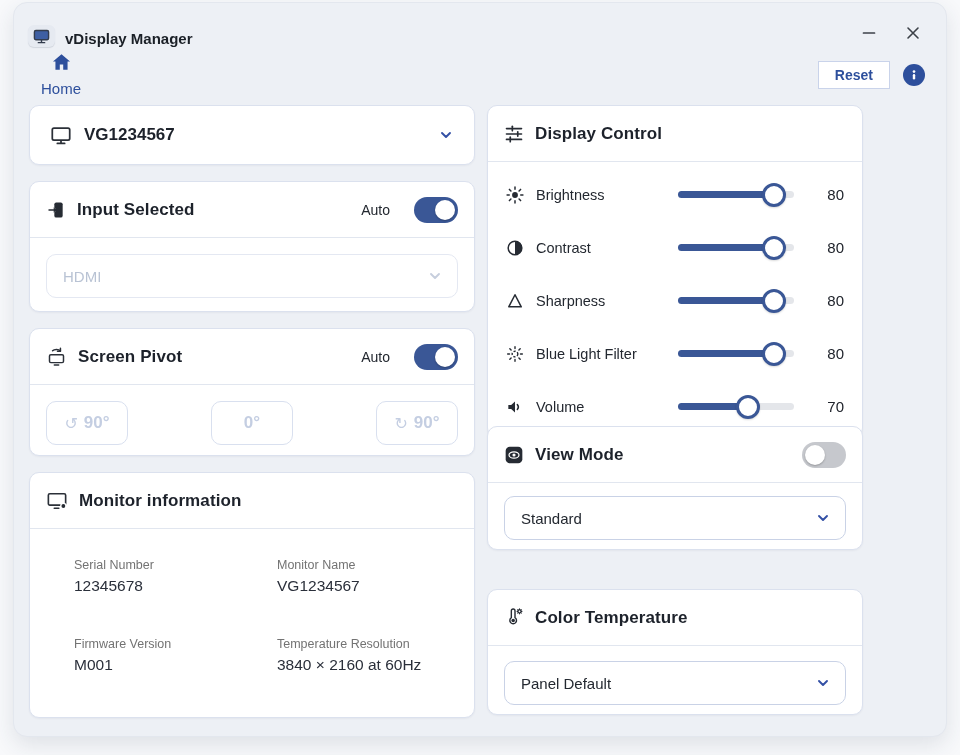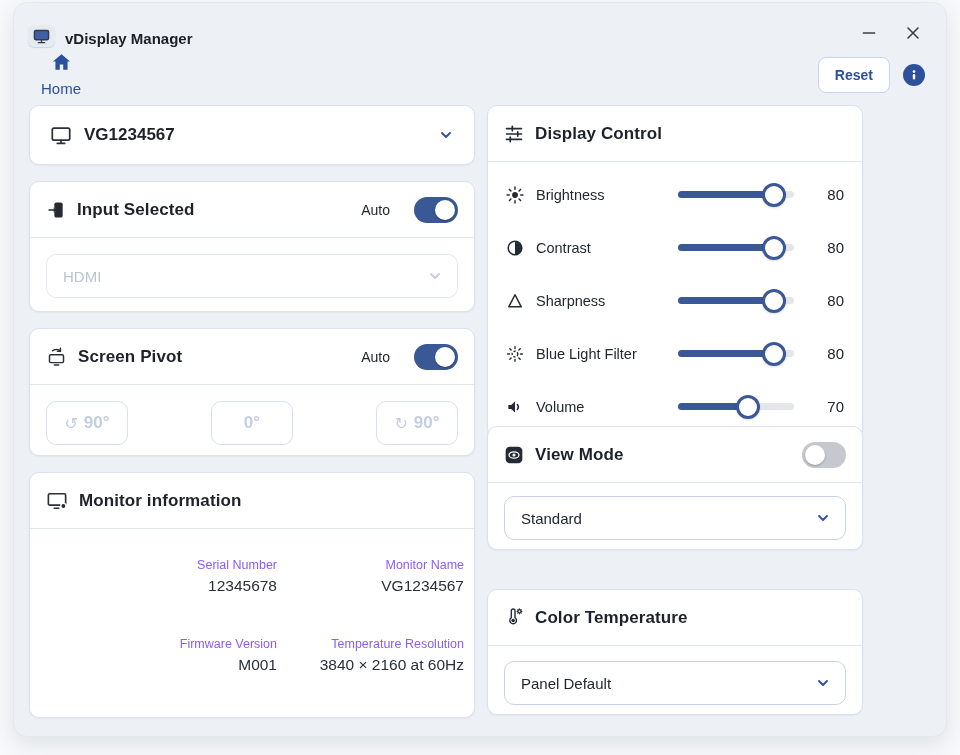--- a/index.html
+++ b/index.html
@@ -15,21 +15,21 @@
   .app-tile { width:27px; height:22px; background:#e6eaf1; border-radius:6px; display:flex; align-items:center; justify-content:center; box-shadow:0 1px 1px rgba(50,60,90,.15); }
   .app-title { font-size:15px; font-weight:700; margin-left:10px; color:#1b2027; }
   .winbtn { width:30px; height:28px; display:flex; align-items:center; justify-content:center; color:#3c4148; cursor:default; }
   .winbtn + .winbtn { margin-left:14px; }
   .titlebar .spacer { flex:1; }
 
   
   .headrow { position:absolute; left:0; top:58px; right:0; height:28px; display:flex; align-items:center; padding:0 21px 0 27px; }
   .home { display:flex; align-items:center; gap:9px; color:#2d4f9c; font-size:15px; font-weight:400; cursor:pointer;flex-direction:column; }
   .headrow .spacer { flex:1; }
-  .reset-btn { height:36px; padding:0 16px; background:#fff; border:1px solid #c9d3ea; border-radius:8px;
+  .reset-btn { height:28px; padding:0 16px; background:#fff; border:1px solid #c9d3ea; border-radius:0;
     color:#2d4f9c; font-size:14px; font-weight:600; display:flex; align-items:center; margin-right:13px; cursor:pointer; }
   .info-btn { width:22px; height:22px; border-radius:50%; background:#2d4f9c; display:flex; align-items:center; justify-content:center; cursor:pointer; }
 
   
   .card { position:absolute; background:#fff; border:1px solid #dbe1ee; border-radius:10px; box-shadow:0 1px 2px rgba(35,45,70,.05); }
   .col-l { left:15px; width:446px; }
   .col-r { left:473px; width:376px; }
 
   .card-head { height:56px; display:flex; align-items:center; padding:0 16px; border-bottom:1px solid #e1e6ef; }
   .card-title { font-size:17px; font-weight:700; color:#1d222b; margin-left:11px; letter-spacing:.1px; }
@@ -54,23 +54,23 @@
 
   .input-card  { top:178px; height:131px; }
   .card-body-pad { padding:16px 16px 8px 16px; }
 
   .pivot-card { top:325px; height:128px; }
   .pivot-row { display:flex; justify-content:space-between; padding:16px 16px 0 16px; }
   .pivot-btn { width:82px; height:44px; border:1px solid #d9e0ef; border-radius:10px; background:#fff;
     color:#c4cee2; font-size:17px; font-weight:600; display:flex; align-items:center; justify-content:center; gap:6px; cursor:default; }
   .pivot-btn .rot { font-size:16px; font-weight:400; }
 
-  .info-card { top:469px; height:246px;text-align:right; }
+  .info-card { top:469px; height:246px; }
   .info-grid { display:grid; grid-template-columns:203px 1fr; row-gap:42px; padding:29px 10px 0 44px; }
-  .info-label { font-size:12.5px; font-weight:500; color:#8b5cf6; }
+  .info-label { font-size:12.5px; font-weight:500; color:#737373; }
   .info-value { font-size:15.5px; color:#2a2f3a; margin-top:5px; }
 
   
   .dc-card { top:102px; height:333px; }
   .dc-body { padding:6px 18px 0 16px; }
   .dc-row { height:53px; display:flex; align-items:center; }
   .dc-icon { width:22px; display:flex; justify-content:center; flex:none; }
   .dc-label { width:132px; margin-left:10px; font-size:14.5px; color:#232830; flex:none; }
   .slider { position:relative; flex:1; height:26px; margin:0 16px 0 10px; cursor:pointer; }
   .sl-track { position:absolute; left:0; right:0; top:50%; height:7px; margin-top:-3.5px; border-radius:4px; background:#e4e6ea; }

